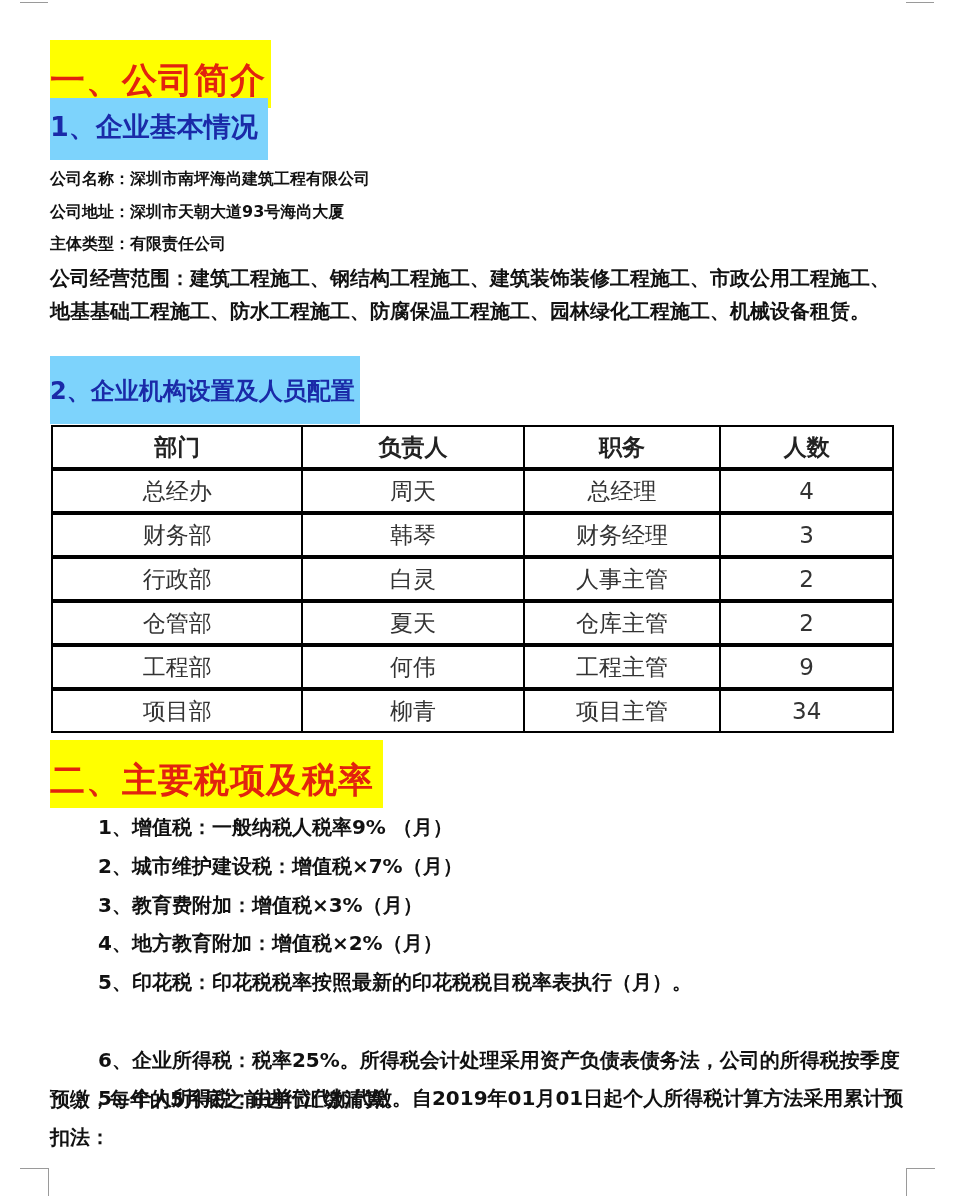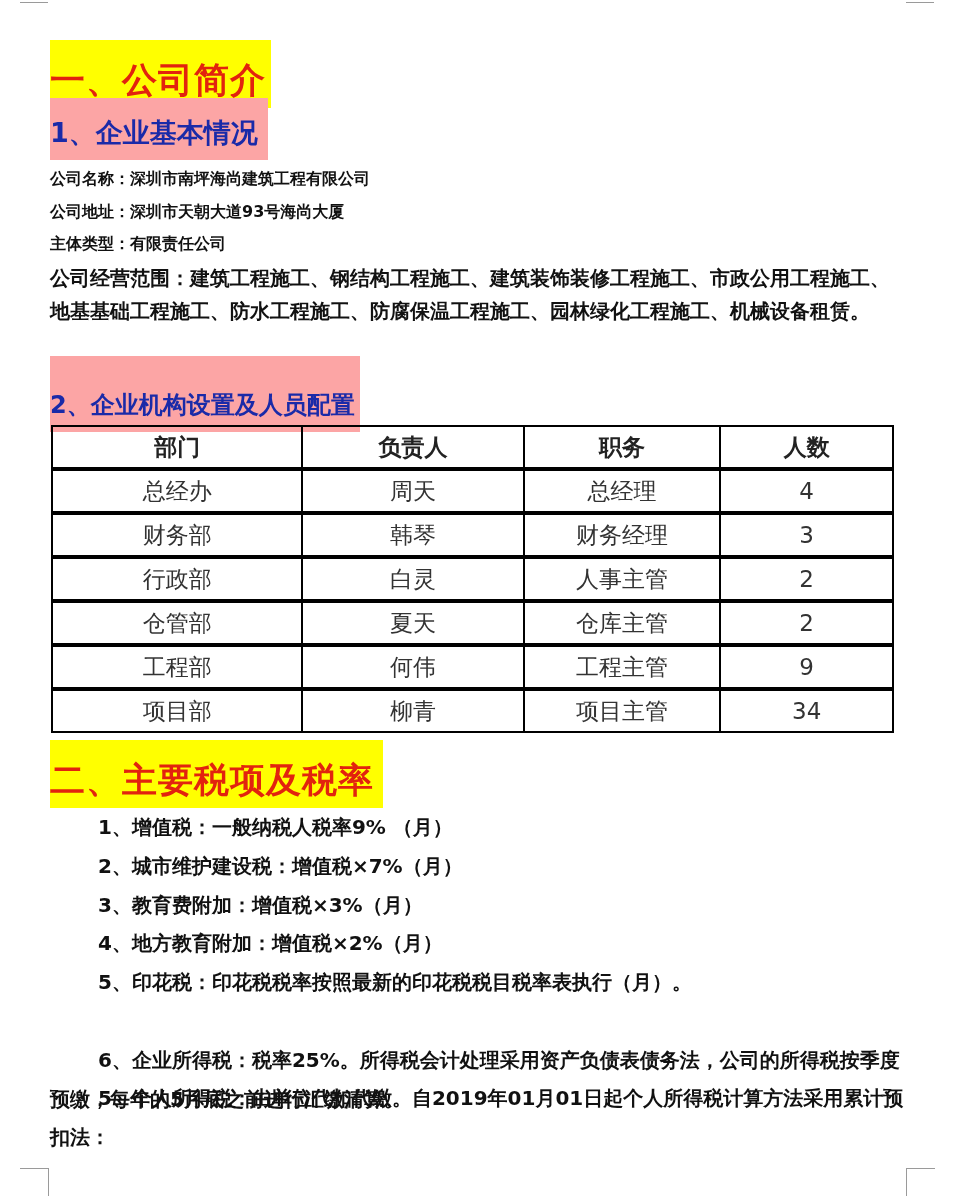--- a/index.html
+++ b/index.html
@@ -16,26 +16,26 @@
 
     .h1 {
       position:absolute; left:50px; background:#ffff00; color:#e2230e;
       font-weight:bold; font-size:35px; line-height:52px; height:54px;
       padding:14px 3px 0 0; letter-spacing:1px; white-space:nowrap;
     }
     .h1.a { top:40px; width:218px; }
     .h1.b { top:740px; width:330px; }
 
     .h2 {
-      position:absolute; left:50px; background:#fca5a5; color:#1a2aa8;
+      position:absolute; left:50px; background:#7dd3fc; color:#1a2aa8;
       font-weight:bold; font-size:25px; white-space:nowrap;
-      display:flex; align-items:flex-end; line-height:30px; padding-bottom:12px; box-sizing:border-box;
+      display:flex; align-items:flex-end; line-height:30px; padding-bottom:18px; box-sizing:border-box;
     }
     .h2.a { top:98px; width:218px; height:62px; font-size:27px; }
-    .h2.b { top:356px; width:310px; height:76px; font-size:24px; }
+    .h2.b { top:356px; width:310px; height:68px; font-size:24px; }
 
     .p {
       position:absolute; left:50px; font-size:16px; font-weight:bold; color:#111;
       white-space:nowrap; line-height:32px;
     }
     .scope { position:absolute; left:50px; top:262px; width:850px; font-size:20px; font-weight:bold; line-height:32.5px; }
 
     table.org {
       position:absolute; left:51px; top:425px; width:843px; border-collapse:collapse;
       font-size:23px; color:#333;

